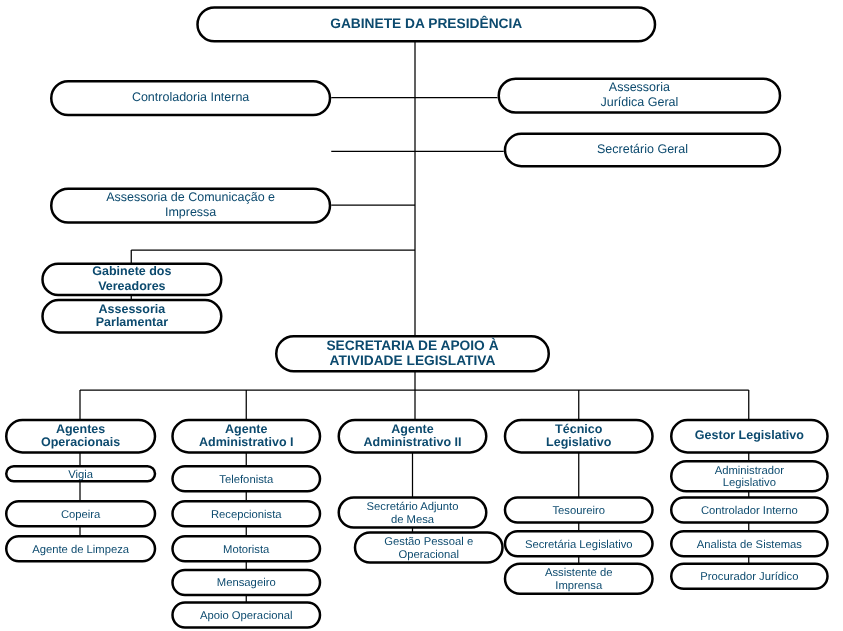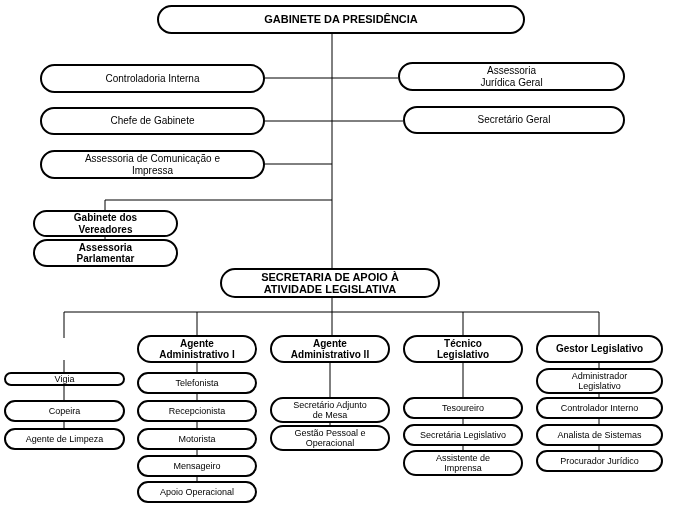--- a/index.html
+++ b/index.html
@@ -1,21 +1,21 @@
 <!DOCTYPE html>
 <html><head>
 <meta charset="utf-8">
 <style>
   html,body{margin:0;padding:0;background:#fff;}
   .canvas{
     position:relative;
     width:674px;height:505px;
     background:#ffffff;
     font-family:"Liberation Sans", sans-serif;
-    color:#000000;
+    color:#0c4a6e;
     overflow:hidden;
   }
   .wires{position:absolute;left:0;top:0;z-index:0;}
   .node{
     position:absolute;
     box-sizing:border-box;
     background:#ffffff;
     border:2px solid #000000;
     border-radius:999px;
     display:flex;align-items:center;justify-content:center;
@@ -59,53 +59,54 @@
       <line x1="197" y1="360" x2="197" y2="486"></line>
       <line x1="330" y1="360" x2="330" y2="430"></line>
       <line x1="463" y1="360" x2="463" y2="455"></line>
       <line x1="599" y1="360" x2="599" y2="455"></line>
     </g>
   </svg>
 
   <div class="node bold f11" style="left:157px;top:5px;width:368px;height:29px">GABINETE DA PRESIDÊNCIA</div>
 
   <div class="node f10" style="left:40px;top:64px;width:225px;height:29px">Controladoria Interna</div>
-  <div class="node f10" style="left:40px;top:107px;width:225px;height:28px">Chefe de Gabinete</div>
   <div class="node f10" style="left:40px;top:150px;width:225px;height:29px">Assessoria de Comunicação e
 Impressa</div>
 
   <div class="node f10" style="left:398px;top:62px;width:227px;height:29px">Assessoria
 Jurídica Geral</div>
   <div class="node f10" style="left:403px;top:106px;width:222px;height:28px">Secretário Geral</div>
 
   <div class="node bold f10" style="left:33px;top:210px;width:145px;height:27px">Gabinete dos
 Vereadores</div>
   <div class="node bold f10" style="left:33px;top:239px;width:145px;height:28px">Assessoria
 Parlamentar</div>
 
   <div class="node bold f11" style="left:220px;top:268px;width:220px;height:30px">SECRETARIA DE APOIO À
 ATIVIDADE LEGISLATIVA</div>
 
+  <div class="node bold f10" style="left:4px;top:335px;width:121px;height:28px">Agentes
+Operacionais</div>
   <div class="node f9" style="left:4px;top:372px;width:121px;height:14px">Vigia</div>
   <div class="node f9" style="left:4px;top:400px;width:121px;height:22px">Copeira</div>
   <div class="node f9" style="left:4px;top:428px;width:121px;height:22px">Agente de Limpeza</div>
 
   <div class="node bold f10" style="left:137px;top:335px;width:120px;height:28px">Agente
 Administrativo I</div>
   <div class="node f9" style="left:137px;top:372px;width:120px;height:22px">Telefonista</div>
   <div class="node f9" style="left:137px;top:400px;width:120px;height:22px">Recepcionista</div>
   <div class="node f9" style="left:137px;top:428px;width:120px;height:22px">Motorista</div>
   <div class="node f9" style="left:137px;top:455px;width:120px;height:22px">Mensageiro</div>
   <div class="node f9" style="left:137px;top:481px;width:120px;height:22px">Apoio Operacional</div>
 
   <div class="node bold f10" style="left:270px;top:335px;width:120px;height:28px">Agente
 Administrativo II</div>
   <div class="node f9" style="left:270px;top:397px;width:120px;height:26px">Secretário Adjunto
 de Mesa</div>
-  <div class="node f9" style="left:270px;top:425px;width:120px;height:26px">Gestão Pessoal e
+  <div class="node f9" style="left:283px;top:425px;width:120px;height:26px">Gestão Pessoal e
 Operacional</div>
 
   <div class="node bold f10" style="left:403px;top:335px;width:120px;height:28px">Técnico
 Legislativo</div>
   <div class="node f9" style="left:403px;top:397px;width:120px;height:22px">Tesoureiro</div>
   <div class="node f9" style="left:403px;top:424px;width:120px;height:22px">Secretária Legislativo</div>
   <div class="node f9" style="left:403px;top:450px;width:120px;height:26px">Assistente de
 Imprensa</div>
 
   <div class="node bold f10" style="left:536px;top:335px;width:127px;height:28px">Gestor Legislativo</div>

